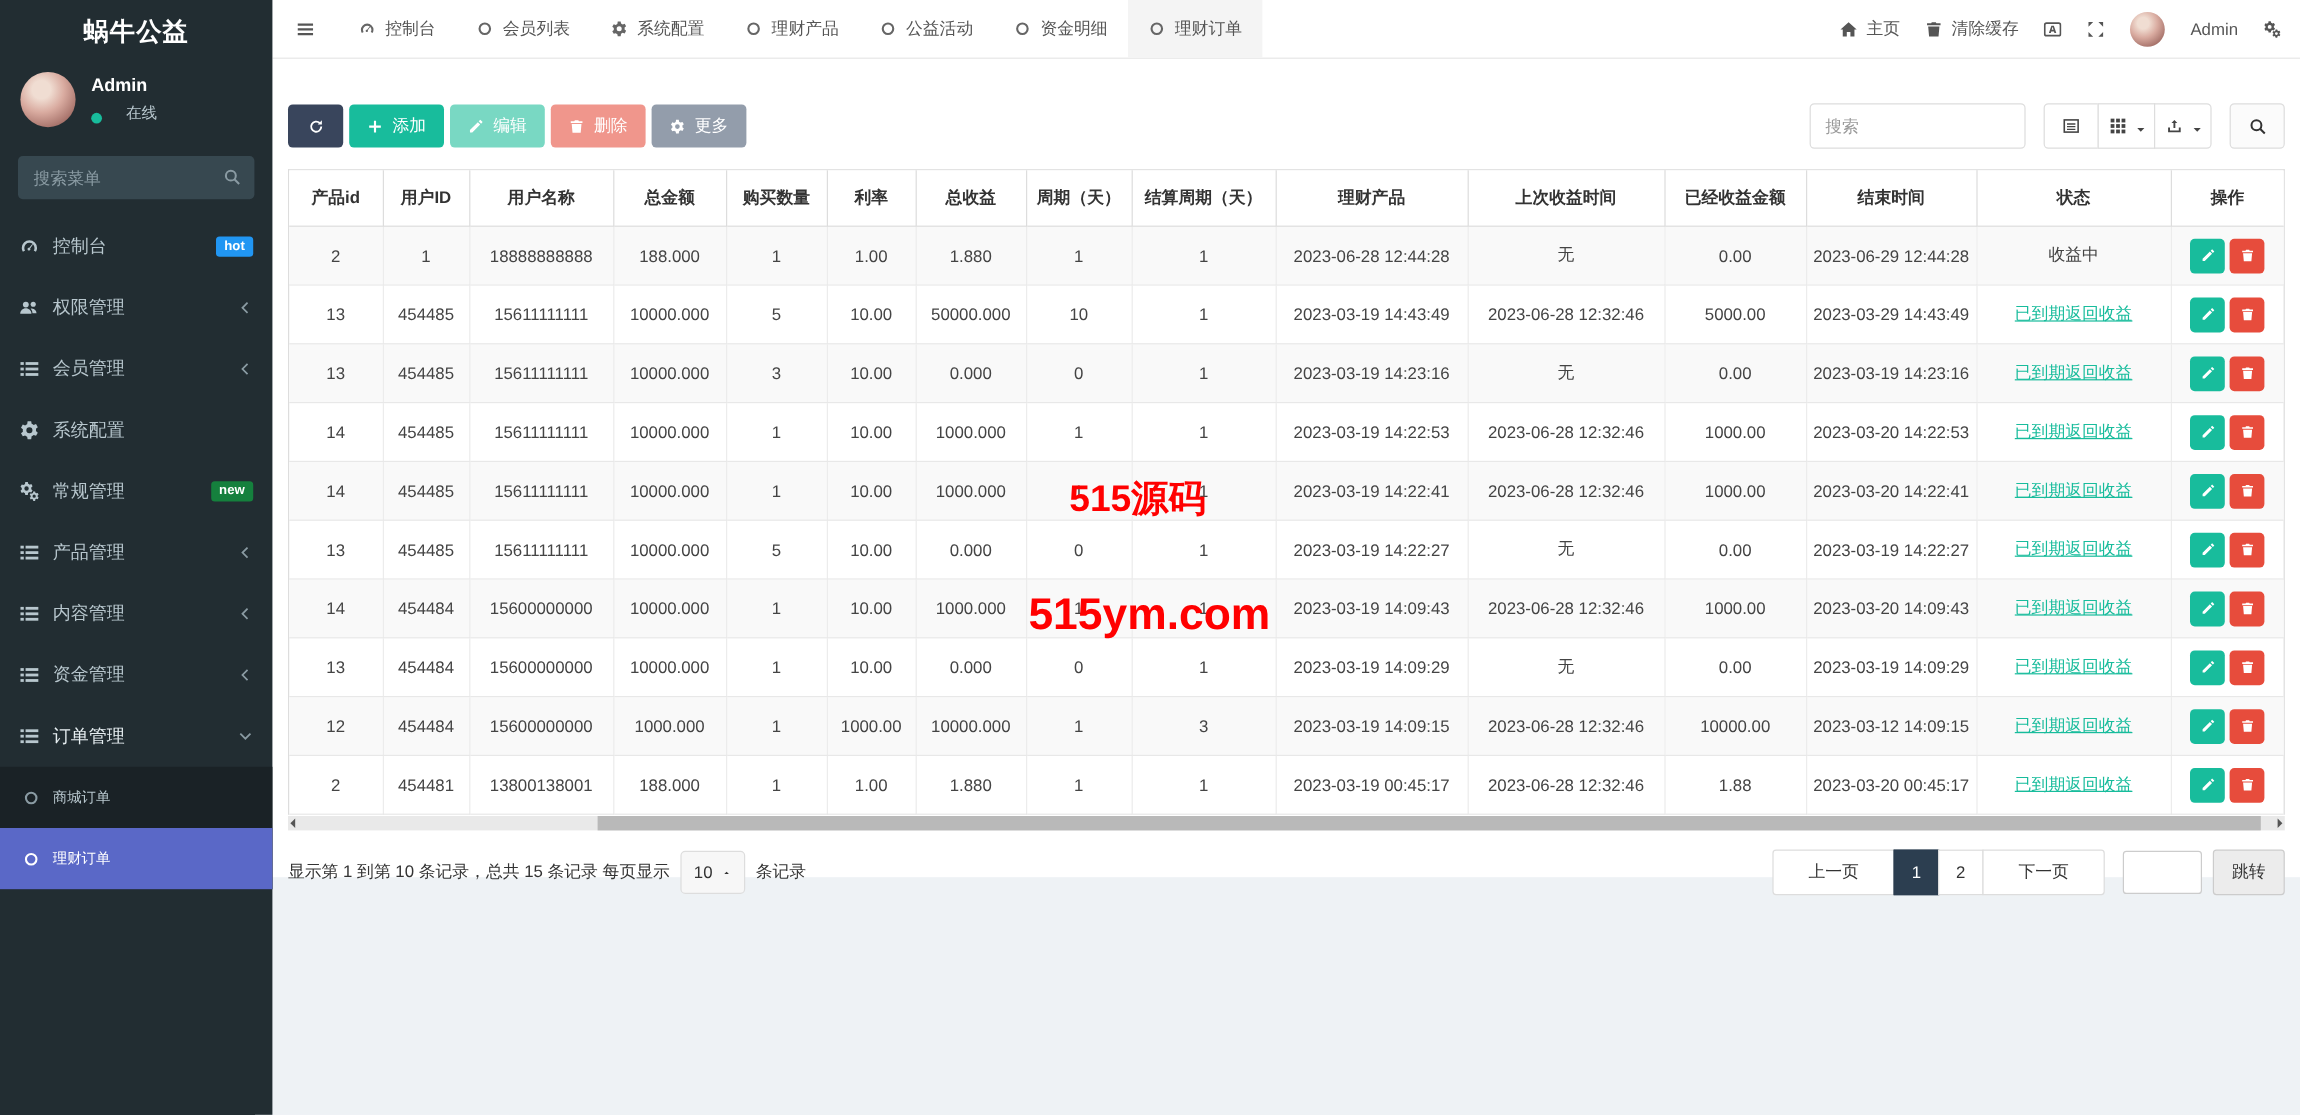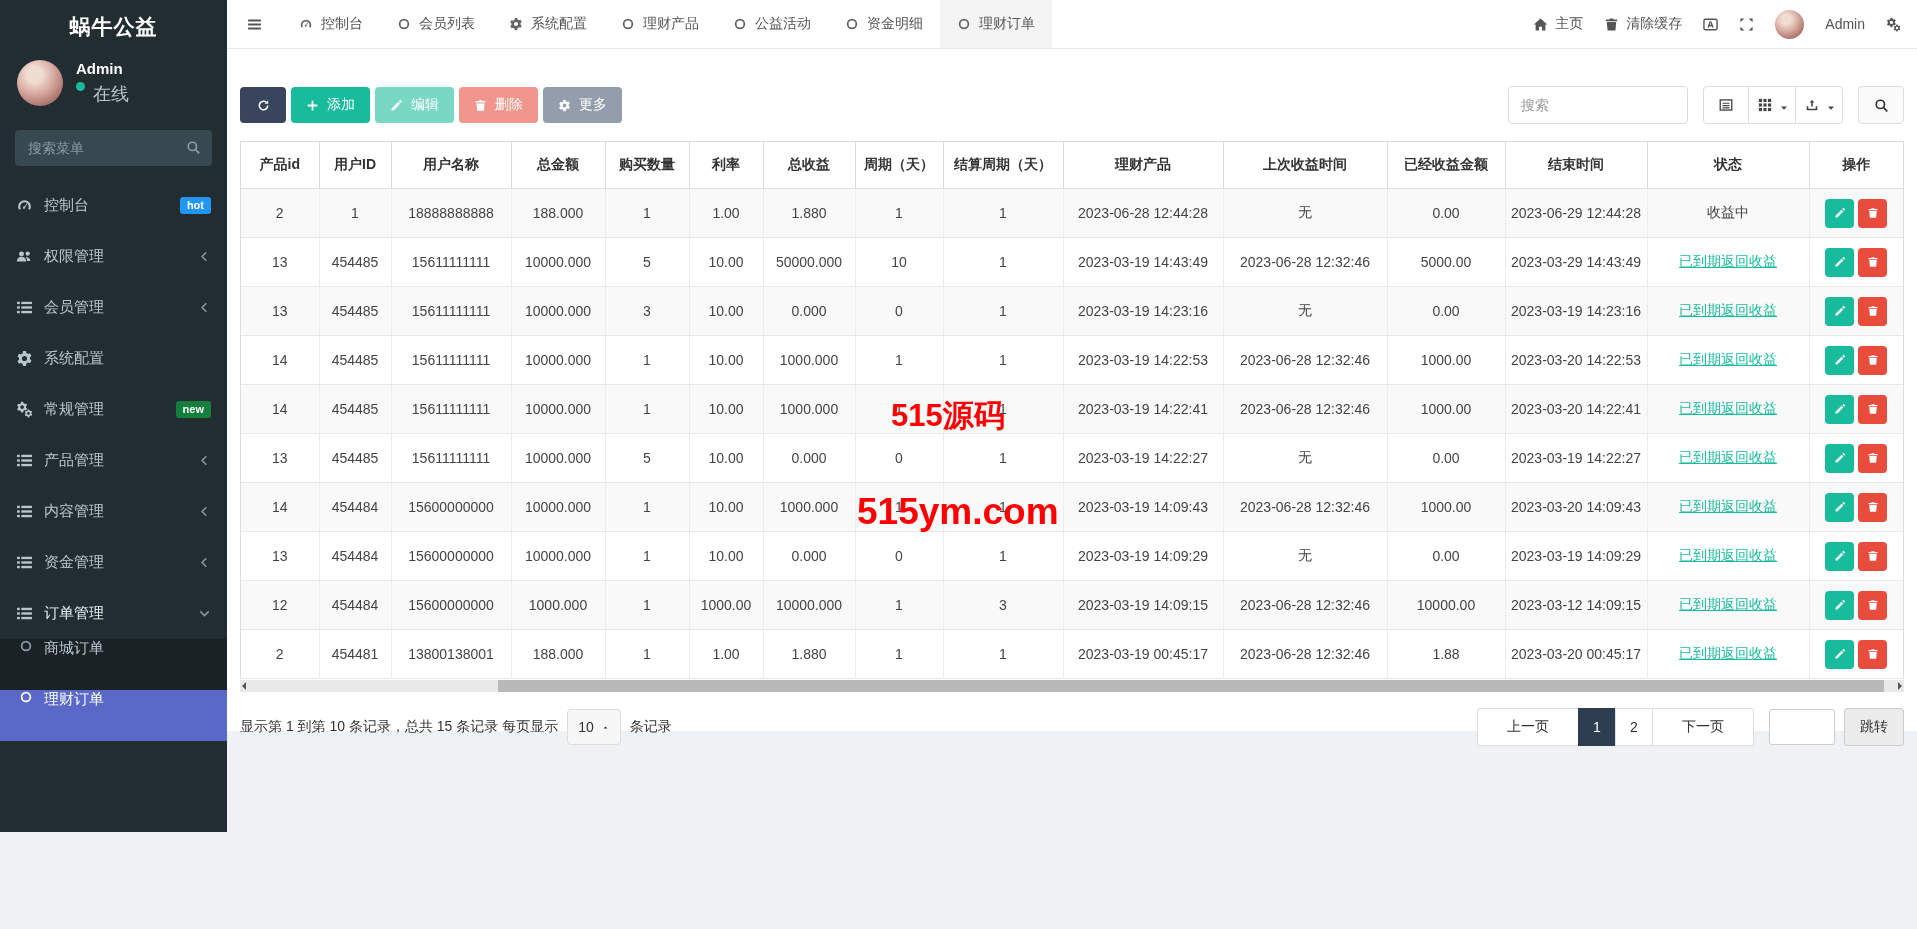--- a/index.html
+++ b/index.html
@@ -1,40 +1,40 @@
 <!DOCTYPE html>
 <html><head>
 <meta charset="utf-8">
 <style>
   html,body{margin:0;padding:0;width:1917px;height:929px;overflow:hidden;
     font-family:"Liberation Sans","DejaVu Sans",sans-serif;background:#eef2f5;}
   svg{display:block}
   
-  .sidebar{position:absolute;left:0;top:0;width:227px;height:832px;background:#222d32;color:#b8c7ce;z-index:20}
+  .sidebar{position:absolute;left:0;top:0;width:227px;height:929px;background:#222d32;color:#b8c7ce;z-index:20}
   .logo{height:52px;line-height:54px;text-align:center;color:#fff;font-size:21px;font-weight:bold;letter-spacing:1px}
   .profile{display:flex;align-items:center;gap:13px;padding:8px 17px 16px}
   .avatar{width:46px;height:46px;border-radius:50%;flex:none;
     background:radial-gradient(circle at 38% 32%,#f0ddd2 0 18%,#d9aba0 45%,#a9756d 75%,#7d544f 100%);}
   .pname{color:#fff;font-weight:bold;font-size:15px;margin-bottom:5px}
-  .pstatus{font-size:18px;display:flex;align-items:flex-start;gap:8px}
+  .pstatus{font-size:13px;display:flex;align-items:flex-end;gap:20px}
   .dot{width:9px;height:9px;border-radius:50%;background:#18bc9c}
   .menusearch{margin:8px 15px 14px;position:relative}
   .menusearch input{width:100%;box-sizing:border-box;background:#374850;border:none;border-radius:4px;height:36px;
     padding:0 32px 0 13px;color:#ccc;font-size:14px;outline:none}
   .menusearch input::placeholder{color:#8a9ba3}
   .msicon{position:absolute;right:11px;top:10px;width:15px;height:15px;color:#8a9ba3}
   .menu,.submenu{list-style:none;margin:0;padding:0}
   .mitem{height:51px;display:flex;align-items:center;padding:0 16px;font-size:15px;cursor:pointer}
   .mitem.expanded .mlabel{color:#e6eef1}
   .micon{width:17px;height:17px;margin-right:11px;flex:none}
   .mlabel{flex:1}
   .mbadge{font-size:11px;font-weight:bold;color:#fff;padding:2px 7px;border-radius:3px;line-height:13px}
   .chev{width:13px;height:13px;color:#8a9ba3}
   .submenu{background:#1a2226}
-  .sitem{height:51px;display:flex;padding:0 16px 0 19px;font-size:15px;color:#b8c7ce;cursor:pointer}
+  .sitem{height:51px;display:flex;align-items:center;padding:0 16px 0 19px;font-size:12px;color:#b8c7ce;cursor:pointer}
   .sitem .scirc{width:14px;height:14px;margin-right:11px;color:#8a9ba3}
   .sitem.active{background:#5a68c7;color:#fff}
   .sitem.active .scirc{color:#fff}
   
   .topbar{position:absolute;left:227px;top:0;right:0;height:48px;background:#fff;border-bottom:1px solid #e6e6e6;
     display:flex;align-items:stretch;z-index:10}
   .burger{display:flex;align-items:center;padding:0 19px;color:#555;cursor:pointer}
   .burger svg{width:17px;height:17px}
   .tabs{display:flex}
   .tab{display:flex;align-items:center;gap:8px;padding:0 17px;font-size:14px;color:#555;cursor:pointer;white-space:nowrap}

